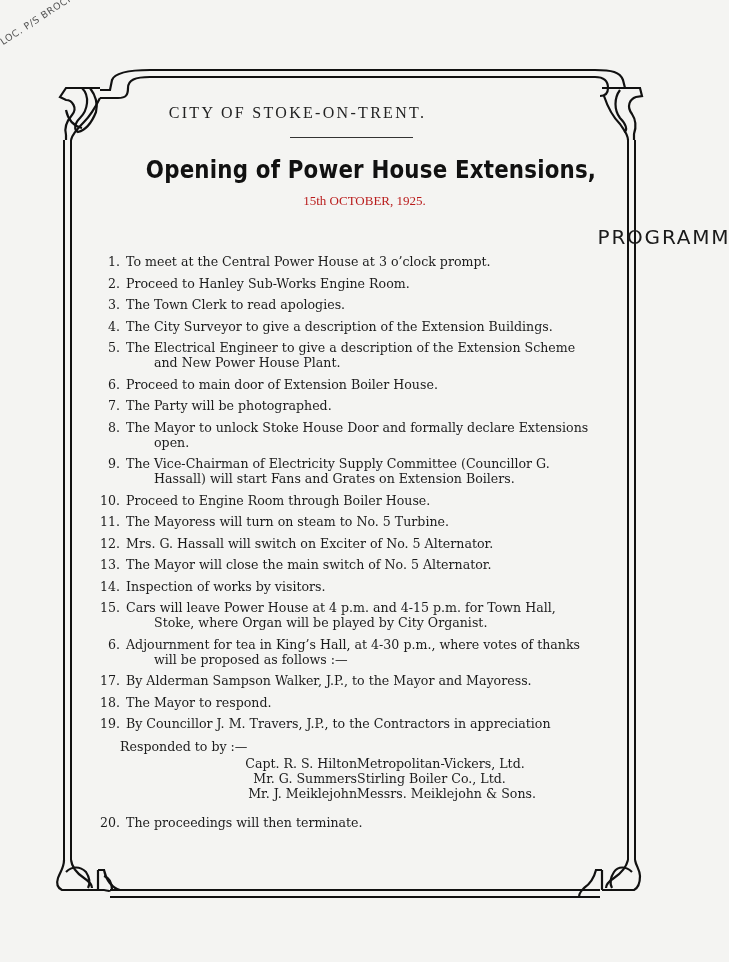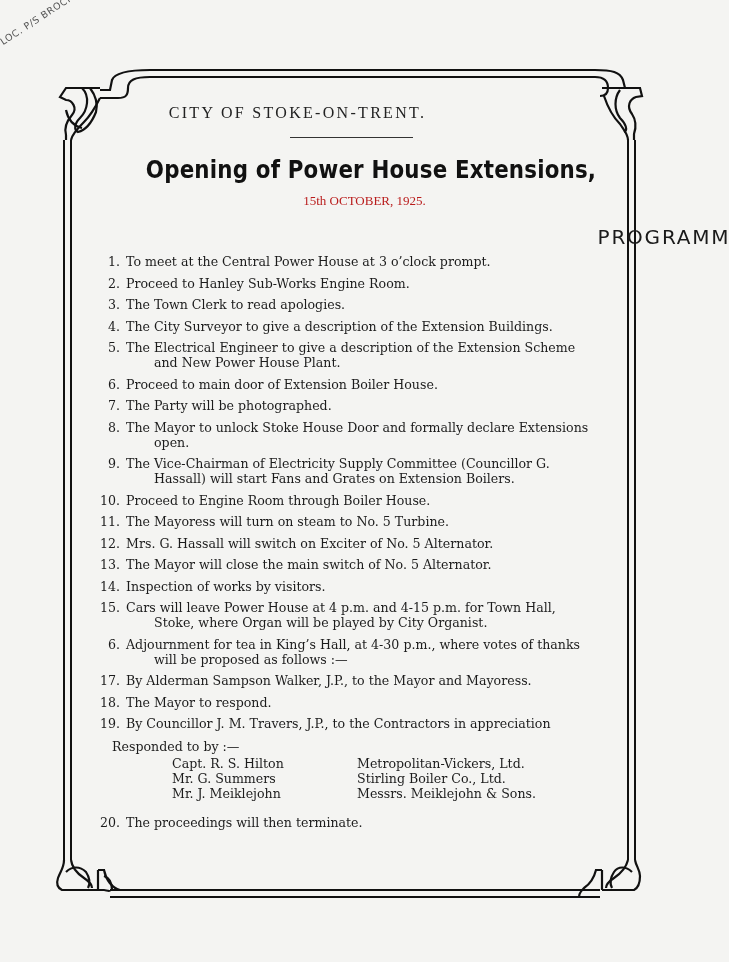--- a/index.html
+++ b/index.html
@@ -38,24 +38,24 @@
     font-family:"DejaVu Sans", sans-serif; font-size:20px; letter-spacing:1.8px; color:#1a1a1a;padding-left:24px;
   }
   .items {
     position:absolute; left:96px; top:254px; width:516px;
     font-family:"DejaVu Serif", serif; font-size:12.6px; line-height:15px;
   }
   .item { position:relative; padding-left:30px; margin-bottom:6.5px; }
   .item .num { position:absolute; left:0; top:0; width:24px; text-align:right; }
   .item .txt { display:block; text-align:justify; }
   .item .txt .cont { display:block; padding-left:28px; }
-  .responded { margin:8px 0 2px 16px; }
+  .responded { margin:8px 0 2px 24px; }
   .resp-table { margin-left:76px; border-collapse:collapse; }
   .resp-table td { padding:0; line-height:15px; }
-  .resp-table td.name { width:185px; }
+  .resp-table td.name { width:185px;text-align:right; }
 </style>
 </head>
 <body>
 
 <div class="annotation">LOC. P/S BROCHURES.</div>
 
 <svg class="frame" width="729" height="962">
   <g fill="none" stroke="#111" stroke-width="2">
 
     <path d="M150 70 H595 M150 77 H595"></path>

